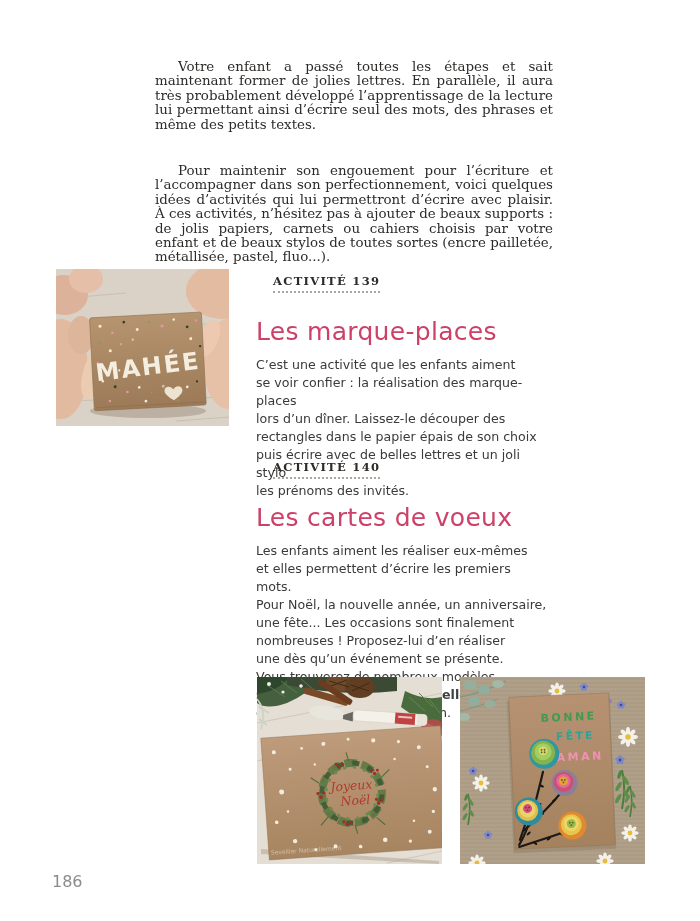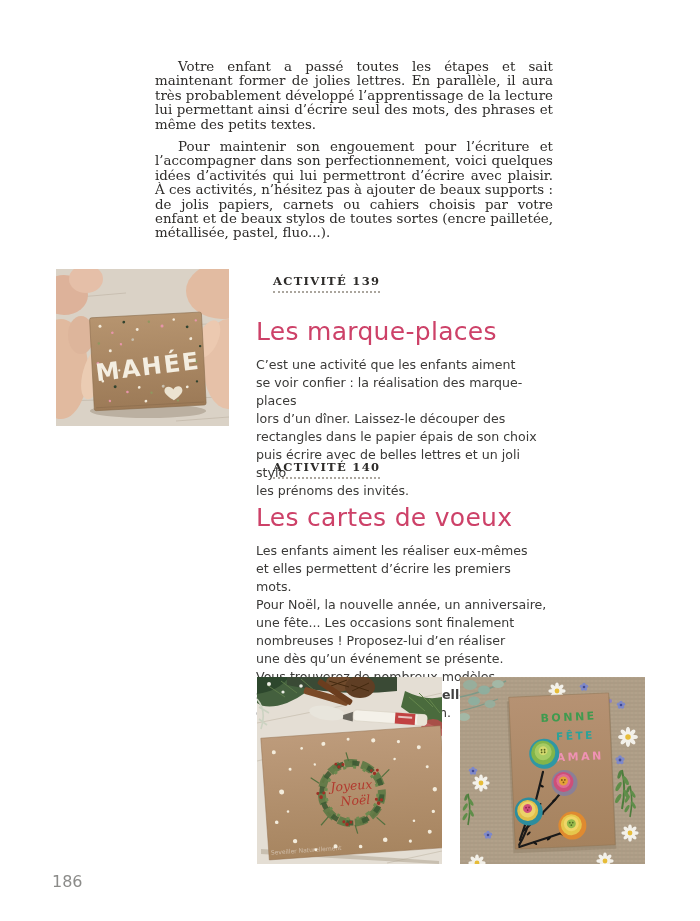--- a/index.html
+++ b/index.html
@@ -5,21 +5,21 @@
   html,body { margin:0; padding:0; background:#ffffff; }
   .page {
     position:relative; width:656px; height:921px; background:#ffffff;
     font-family:"DejaVu Serif", serif; overflow:hidden;
   }
   .intro {
     position:absolute; left:155px; top:60px; width:398px;
     font-size:13.4px; line-height:14.4px; color:#2d2b29; text-align:justify;
   }
   .intro p { margin:0; text-indent:23px; }
-  .intro p + p { margin-top:8px; }
+  .intro p + p { margin-top:32px; }
 
   .photo { position:absolute; margin:0; padding:0; }
   .photo svg { display:block; width:100%; height:100%; }
   .photo-mahee { left:56px;  top:269px; width:173px; height:157px; }
   .photo-noel  { left:257px; top:677px; width:185px; height:187px; }
   .photo-maman { left:460px; top:677px; width:185px; height:187px; }
 
   .activity { position:absolute; left:256px; width:294px; }
   .act-139 { top:258px; }
   .act-140 { top:444px; }

